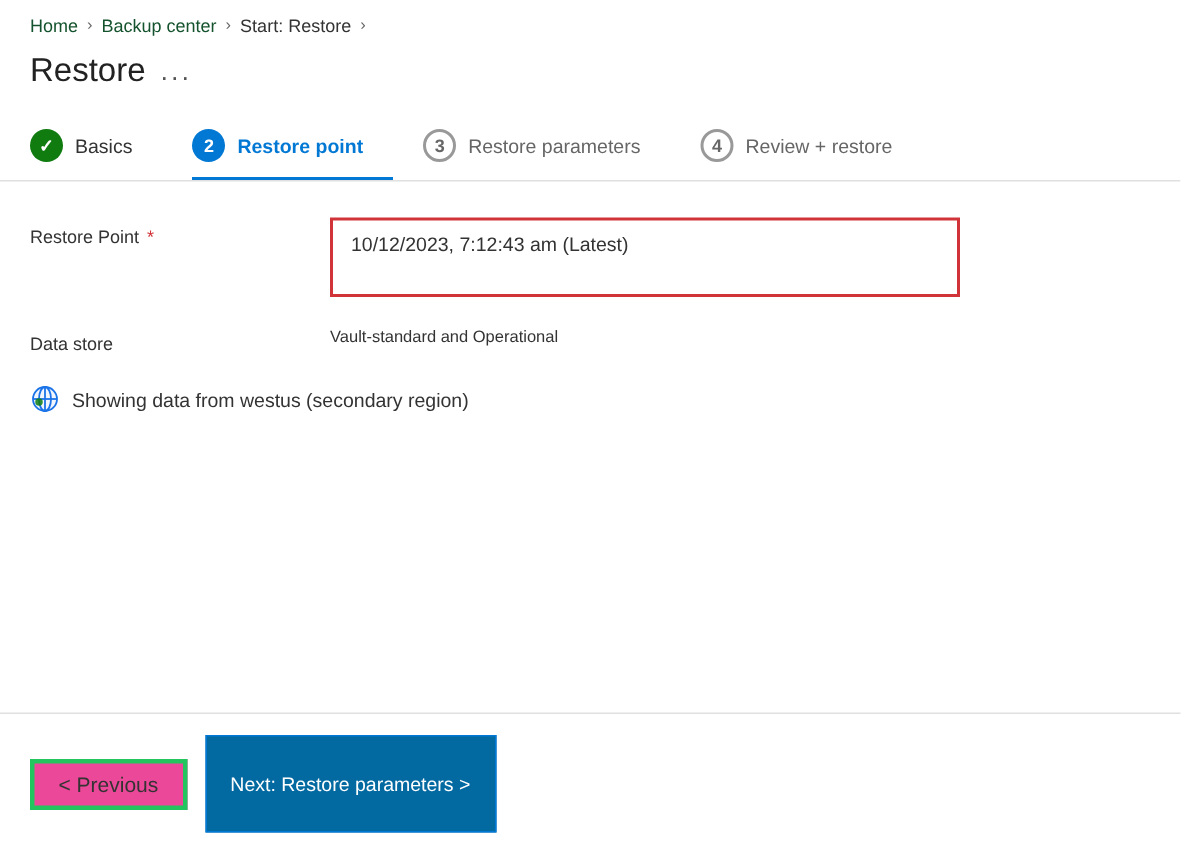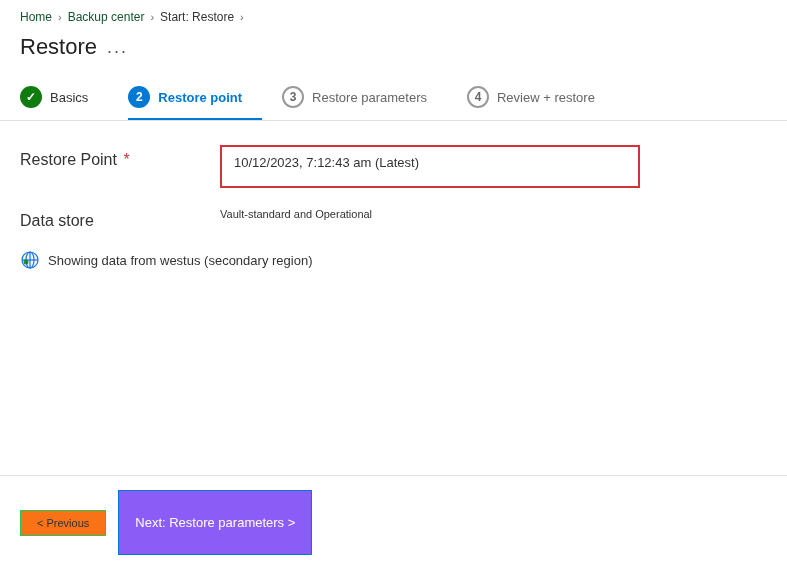--- a/index.html
+++ b/index.html
@@ -103,21 +103,21 @@
 
     .form-row {
       display: flex;
       align-items: flex-start;
       margin-bottom: 18px;
     }
 
     .form-label {
       width: 200px;
       min-width: 200px;
-      font-size: 16px;
+      font-size: 12px;
       color: #333;
       padding-top: 6px;
     }
     .form-label .required {
       color: #d13438;
       margin-left: 2px;
     }
 
     .form-field {
       flex: 1;
@@ -126,21 +126,21 @@
     .restore-point-box {
       border: 2px solid #d13438;
       padding: 8px 12px;
       max-width: 420px;
       background: #fff;
     }
 
     .restore-point-value {
       font-size: 13px;
       color: #333;
-      margin-bottom: 8px;
+      margin-bottom: 18px;
     }
 
     .select-link {
       color: #0078d4;
       font-size: 13px;
       font-weight: 600;
       cursor: pointer;
       text-decoration: none;
     }
 
@@ -176,32 +176,32 @@
       border-top: 1px solid #e0e0e0;
       padding: 14px 20px;
       display: flex;
       align-items: center;
       gap: 12px;
       background: #fff;
     }
 
     .btn-previous {
       padding: 6px 16px;
-      font-size: 11px;
-      background: #f97316;
-      border: 1px solid #22c55e;
+      font-size: 14px;
+      background: #ec4899;
+      border: 3px solid #22c55e;
       color: #333;
       cursor: pointer;
       font-family: 'Segoe UI', Arial, sans-serif;
     }
 
     .btn-next {
       padding: 24px 16px;
       font-size: 13px;
-      background: #8b5cf6;
+      background: #0369a1;
       border: 1px solid #0078d4;
       color: #fff;
       cursor: pointer;
       font-family: 'Segoe UI', Arial, sans-serif;
     }
   </style>
 </head>
 <body>
 
 <div class="breadcrumb">

